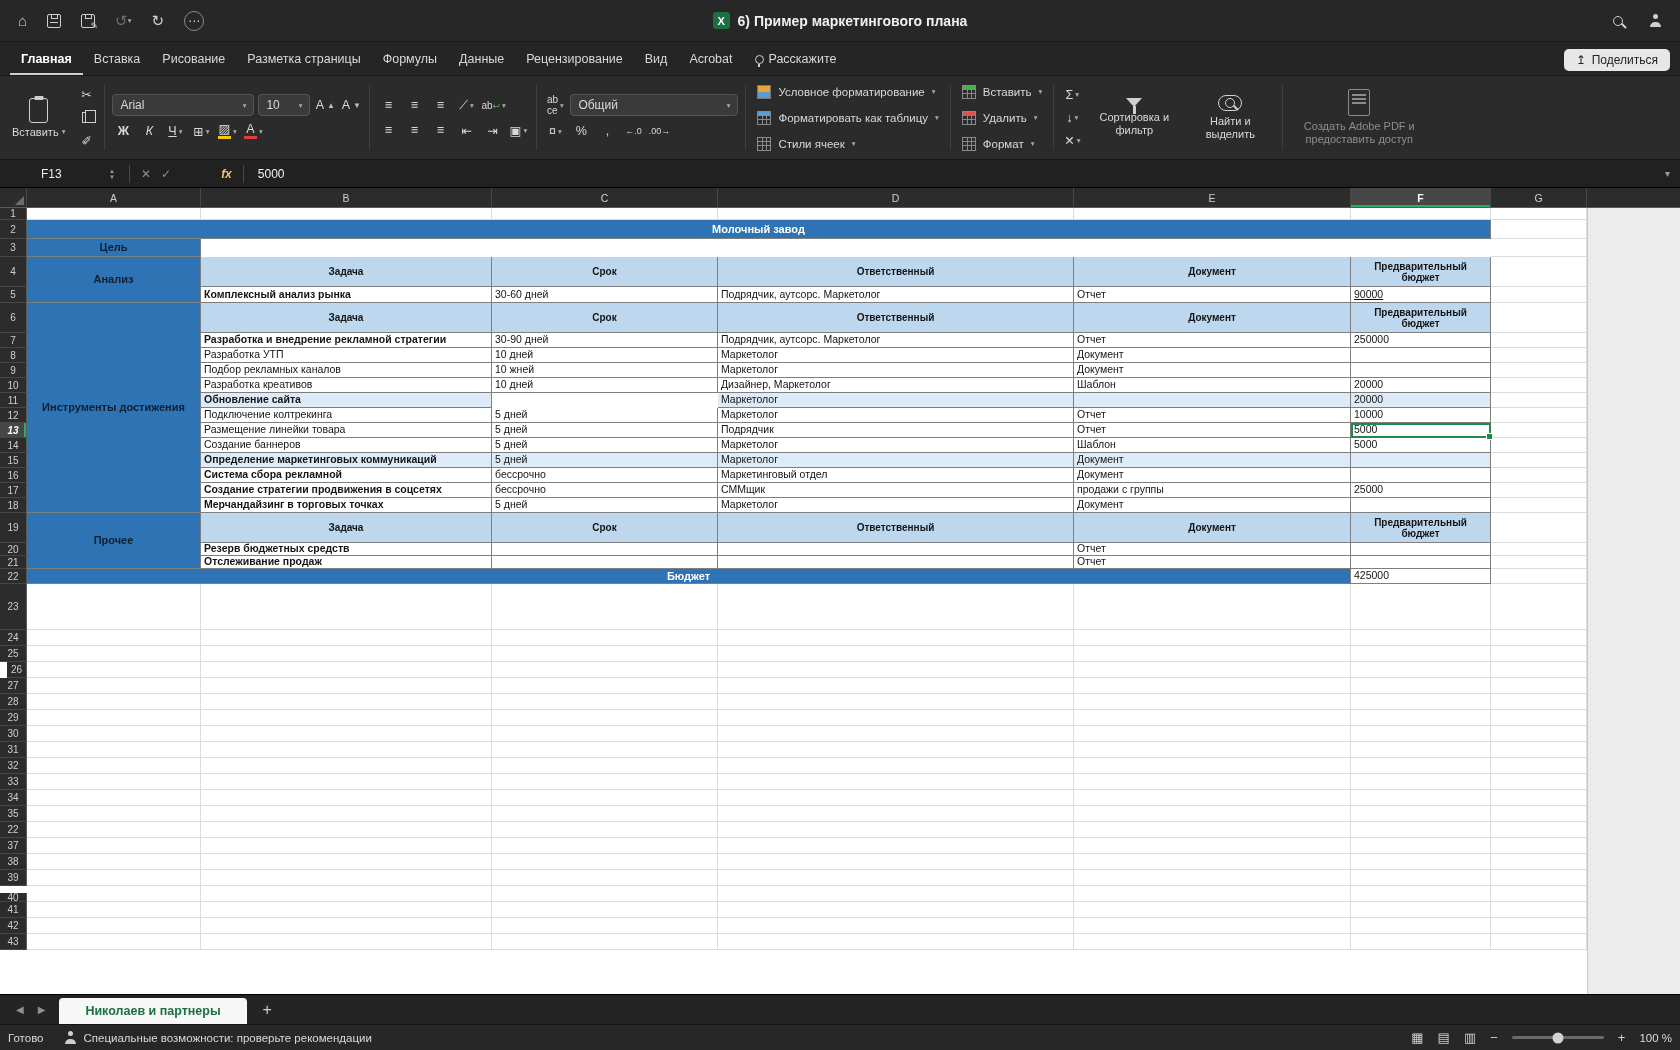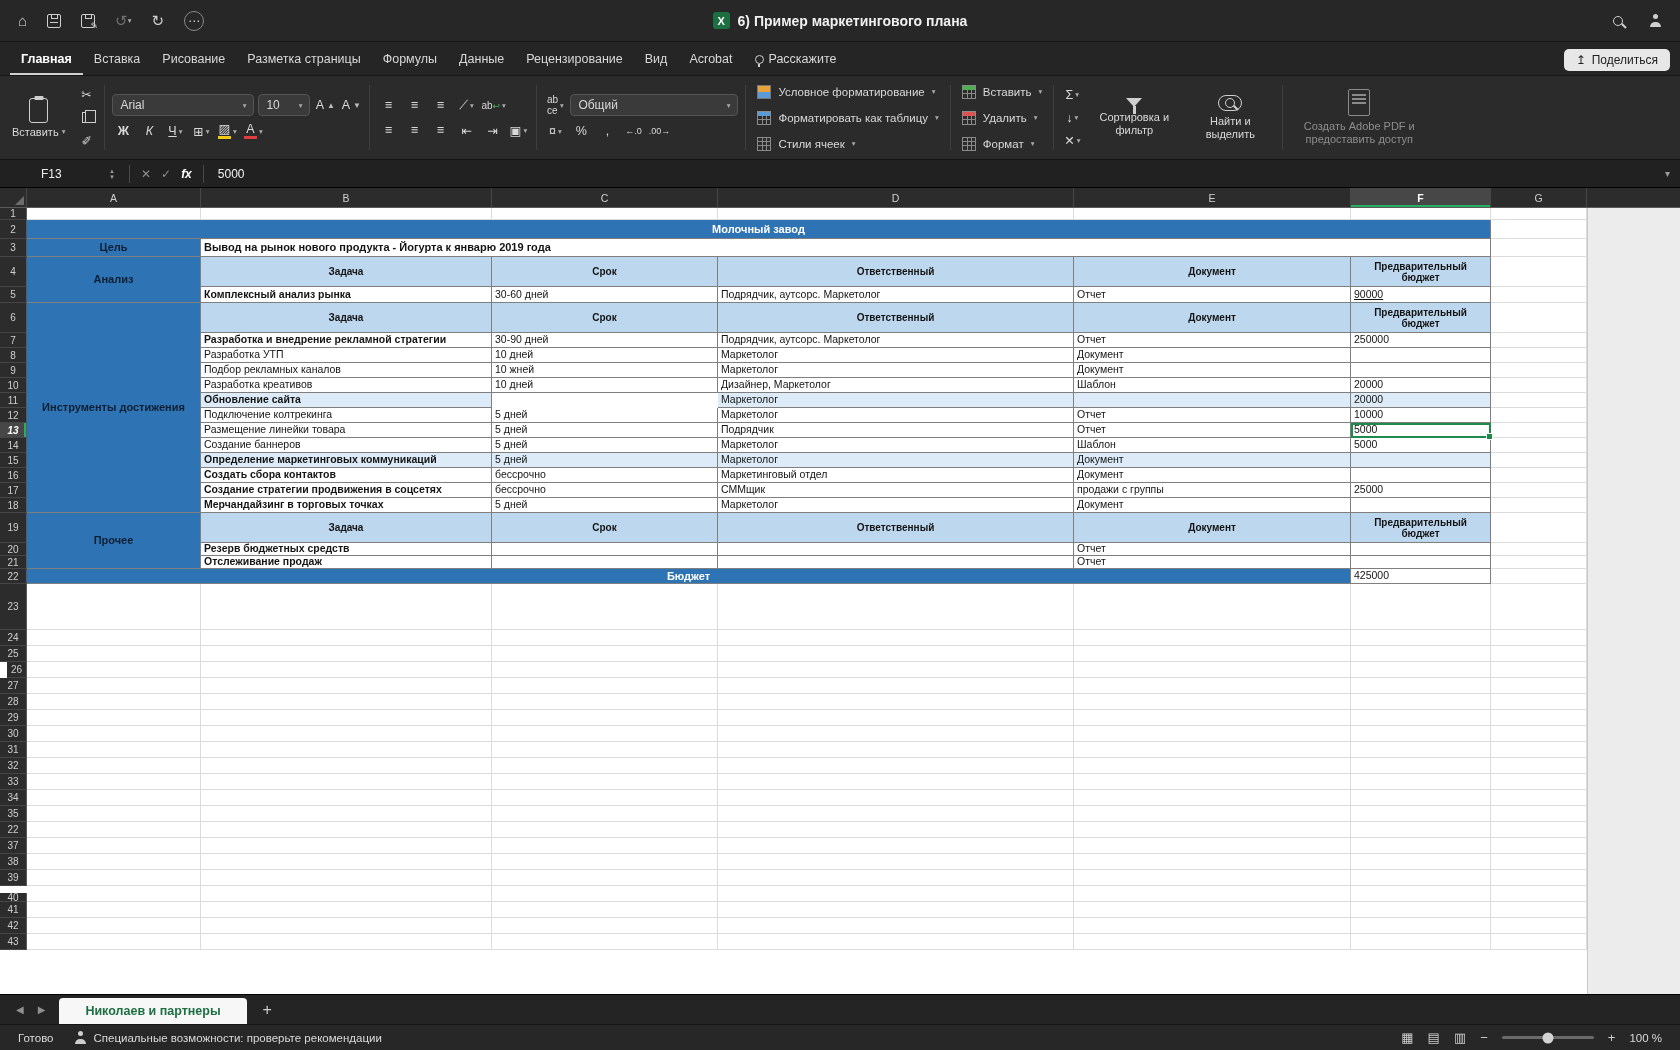--- a/index.html
+++ b/index.html
@@ -95,21 +95,21 @@
   .adobe .blabel { width:128px; }
 
   
   .formula { height:28px; background:#212121; border-bottom:1px solid #000; display:flex;
              align-items:center; flex:0 0 auto; color:#eee; }
   .namebox { width:96px; height:100%; display:flex; align-items:center; justify-content:space-between;
              padding:0 8px 0 14px; font-size:12px;margin-left:27px; }
   .steppers { display:flex; flex-direction:column; font-size:6px; line-height:6px; color:#9a9a9a; }
   .fsep { width:1px; height:18px; background:#484848; margin:0 6px; }
   .fbtn { font-size:12px; padding:0 5px; color:#8f8f8f; }
-  .fbtn.fx { color:#ffffff; font-style:italic; font-weight:bold; }
+  .fbtn.fx { color:#fdba74; font-style:italic; font-weight:bold;margin-left:40px; }
   .fvalue { flex:1; font-size:12px; color:#f2f2f2; padding-left:8px; }
   .fexpand { color:#9a9a9a; font-size:10px; padding:0 10px; }
 
   
   .colhdrs { height:20px; display:flex; background:#2c2c2c; border-bottom:1px solid #5a5a5a; flex:0 0 auto; }
   .colhdr { border-right:1px solid #474747; display:flex; align-items:center; justify-content:center;
             font-size:10.5px; color:#cfcfcf; flex:0 0 auto; }
   .colhdr.fill { flex:1 1 auto; border-right:none; }
   .colhdr.corner { position:relative; }
   .colhdr.corner::after { content:''; position:absolute; right:2px; bottom:2px;
@@ -140,21 +140,21 @@
   
   .sheetbar { height:30px; background:#242424; border-top:1px solid #000; display:flex;
               align-items:stretch; padding:0 6px; gap:4px; flex:0 0 auto; }
   .navbtns { display:flex; align-items:center; gap:14px; padding:0 10px; color:#8f8f8f; font-size:10px; }
   .stab { background:#f7f7f7; color:#1d6f42; font-weight:bold; font-size:12.5px;
           padding:0 26px; display:flex; align-items:center; border-radius:4px 4px 0 0; margin-top:3px; }
   .addtab { display:flex; align-items:center; color:#cfcfcf; font-size:16px; padding:0 12px; }
 
   
   .statusbar { height:26px; background:#272727; border-top:1px solid #141414; display:flex;
-               align-items:center; padding:0 18px; gap:20px; font-size:11.5px; color:#dadada; flex:0 0 auto; }
+               align-items:center; padding:0 8px; gap:20px; font-size:11.5px; color:#dadada; flex:0 0 auto; }
   .sb-right { margin-left:auto; display:flex; align-items:center; gap:14px; }
   .viewic { font-size:13px; color:#cfcfcf; }
   .ztrack { width:92px; height:3px; background:#6a6a6a; border-radius:2px; position:relative; }
   .zthumb { position:absolute; left:50%; top:50%; transform:translate(-50%,-50%);
             width:11px; height:11px; border-radius:50%; background:#d4d4d4; }
   .zbtn { color:#cfcfcf; font-size:13px; }
   .acc { display:flex; align-items:center; gap:7px; }
 </style>
 </head>
 <body>
@@ -425,21 +425,20 @@
         <div class="cell" style="grid-area: 1 / 4;"></div>
         <div class="cell" style="grid-area: 1 / 5;"></div>
         <div class="cell" style="grid-area: 1 / 6;"></div>
         <div class="cell" style="grid-area: 1 / 7;"></div>
         <div class="cell" style="grid-area: 1 / 8;"></div>
         <div class="rowhdr" style="grid-area: 2 / 1;">2</div>
         <div class="cell tcell title" style="grid-area: 2 / 2 / auto / span 6;">Молочный завод</div>
         <div class="cell" style="grid-area: 2 / 8;"></div>
         <div class="rowhdr" style="grid-area: 3 / 1;">3</div>
         <div class="cell tcell label" style="grid-area: 3 / 2;">Цель</div>
-        <div class="cell tcell goal" style="grid-area: 3 / 3 / auto / span 5;">Вывод на рынок нового продукта - Йогурта к январю 2019 года</div>
         <div class="cell" style="grid-area: 3 / 8;"></div>
         <div class="rowhdr" style="grid-area: 4 / 1;">4</div>
         <div class="cell tcell label" style="grid-area: 4 / 2 / span 2;">Анализ</div>
         <div class="cell tcell head" style="grid-area: 4 / 3;">Задача</div>
         <div class="cell tcell head" style="grid-area: 4 / 4;">Срок</div>
         <div class="cell tcell head" style="grid-area: 4 / 5;">Ответственный</div>
         <div class="cell tcell head" style="grid-area: 4 / 6;">Документ</div>
         <div class="cell tcell head" style="grid-area: 4 / 7;">Предварительный бюджет</div>
         <div class="cell" style="grid-area: 4 / 8;"></div>
         <div class="rowhdr" style="grid-area: 5 / 1;">5</div>
@@ -514,21 +513,21 @@
         <div class="cell tcell" style="grid-area: 14 / 7;">5000</div>
         <div class="cell" style="grid-area: 14 / 8;"></div>
         <div class="rowhdr" style="grid-area: 15 / 1;">15</div>
         <div class="cell tcell hlb" style="grid-area: 15 / 3;">Определение маркетинговых коммуникаций</div>
         <div class="cell tcell hl" style="grid-area: 15 / 4;">5 дней</div>
         <div class="cell tcell hl" style="grid-area: 15 / 5;">Маркетолог</div>
         <div class="cell tcell hl" style="grid-area: 15 / 6;">Документ</div>
         <div class="cell tcell hl" style="grid-area: 15 / 7;"></div>
         <div class="cell" style="grid-area: 15 / 8;"></div>
         <div class="rowhdr" style="grid-area: 16 / 1;">16</div>
-        <div class="cell tcell b" style="grid-area: 16 / 3;">Создать сбора контактов</div>
+        <div class="cell tcell b" style="grid-area: 16 / 3;">Система сбора рекламной</div>
         <div class="cell tcell" style="grid-area: 16 / 4;">бессрочно</div>
         <div class="cell tcell" style="grid-area: 16 / 5;">Маркетинговый отдел</div>
         <div class="cell tcell" style="grid-area: 16 / 6;">Документ</div>
         <div class="cell tcell" style="grid-area: 16 / 7;"></div>
         <div class="cell" style="grid-area: 16 / 8;"></div>
         <div class="rowhdr" style="grid-area: 17 / 1;">17</div>
         <div class="cell tcell b" style="grid-area: 17 / 3;">Создание стратегии продвижения в соцсетях</div>
         <div class="cell tcell" style="grid-area: 17 / 4;">бессрочно</div>
         <div class="cell tcell" style="grid-area: 17 / 5;">СММщик</div>
         <div class="cell tcell" style="grid-area: 17 / 6;">продажи с группы</div>

